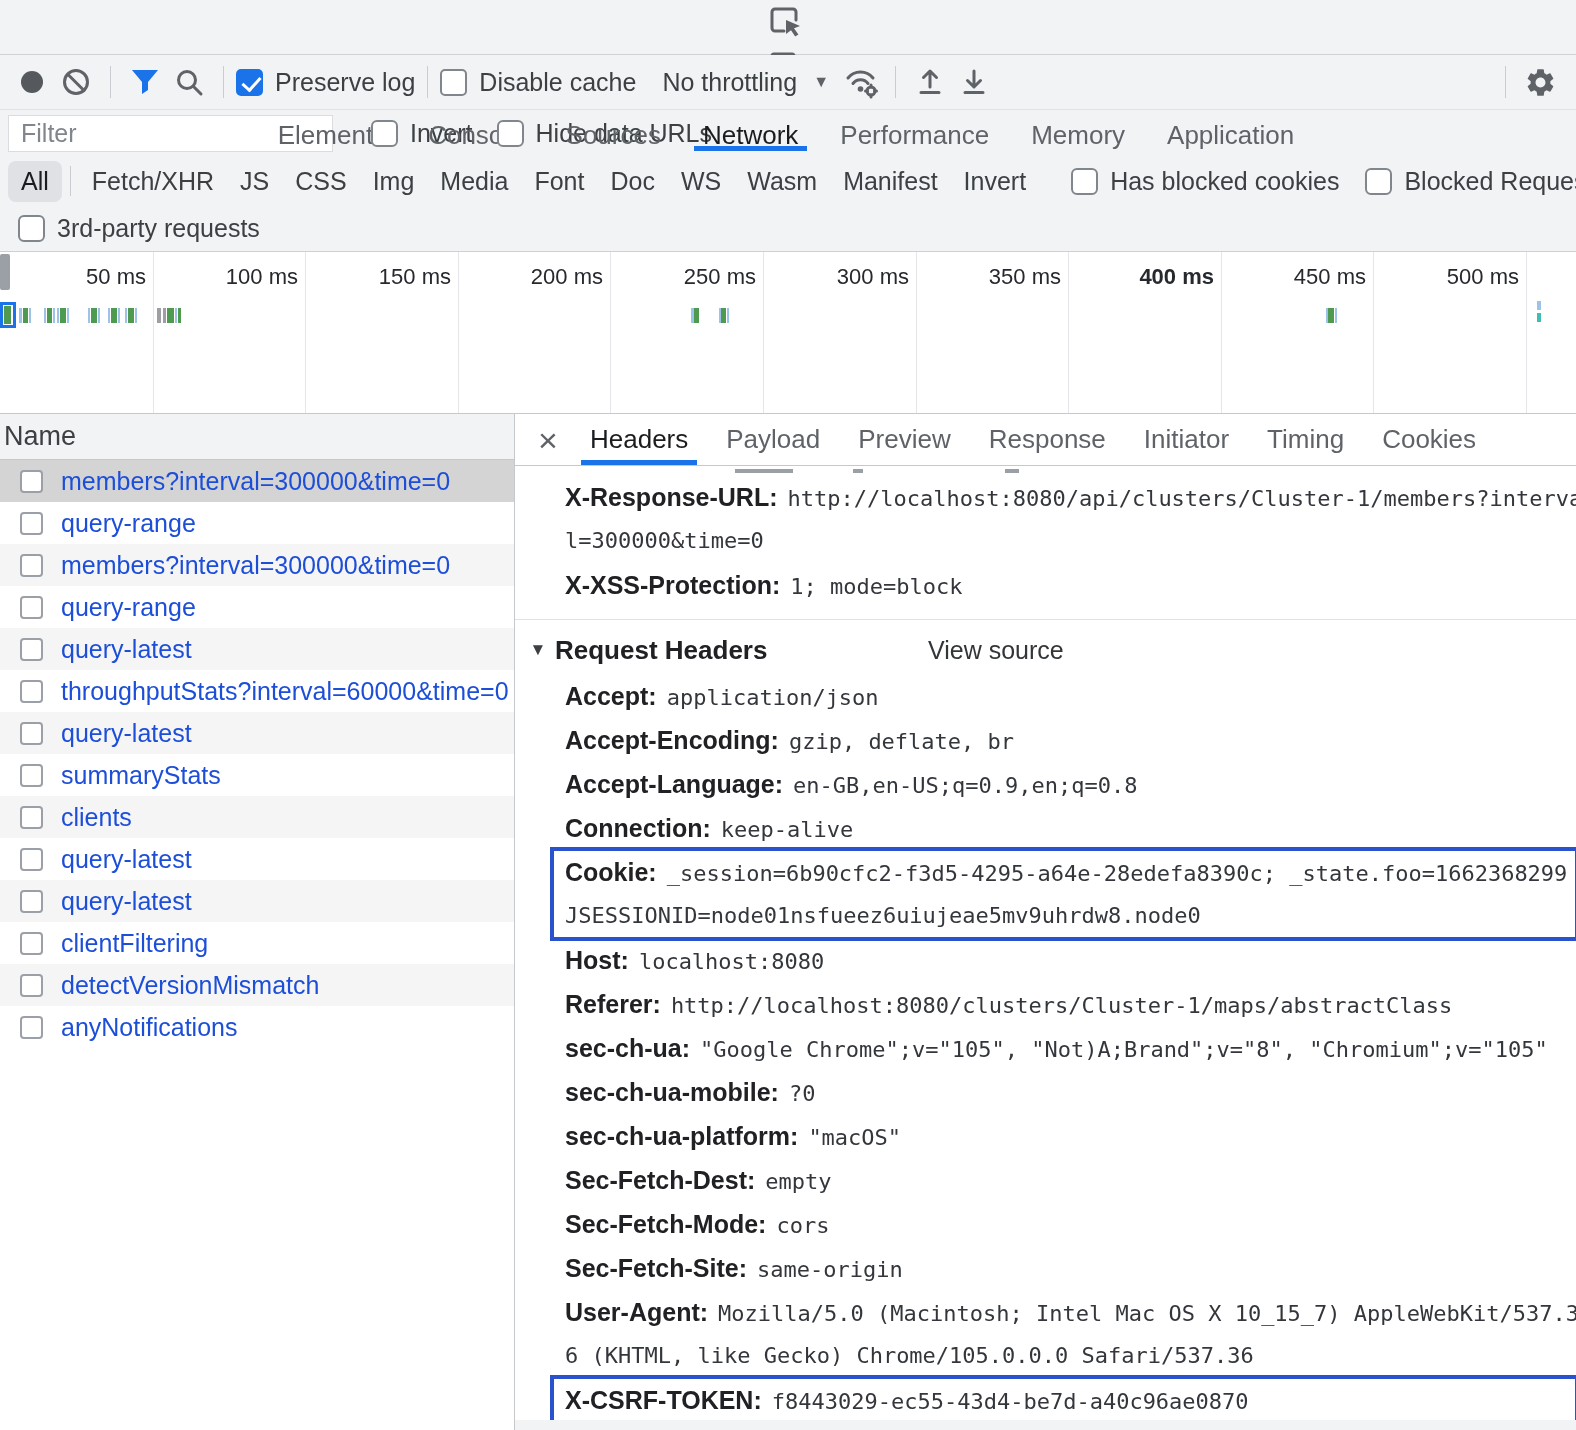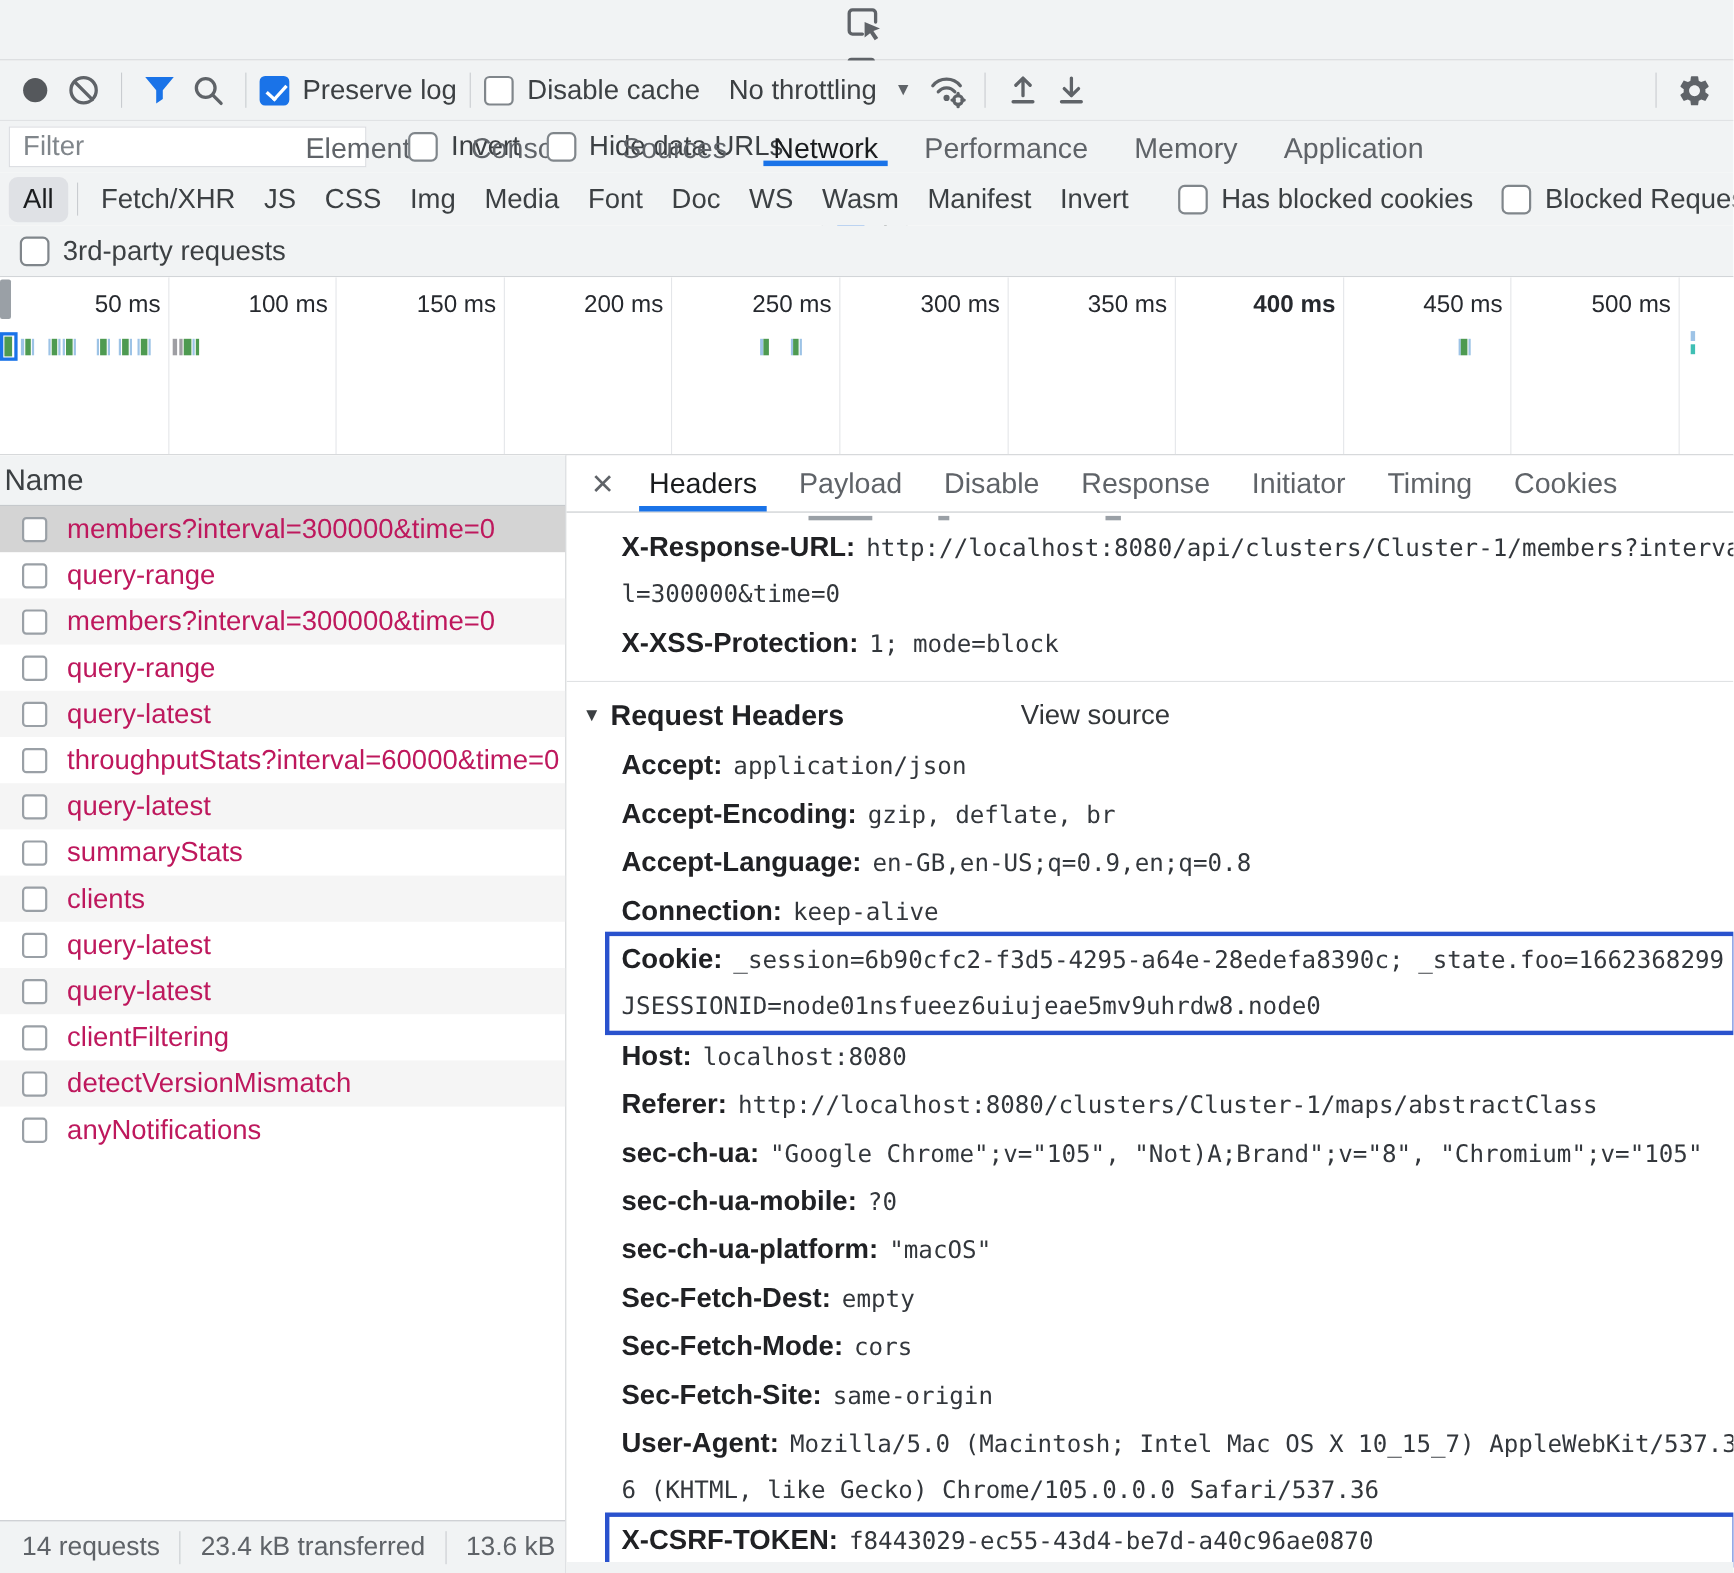--- a/index.html
+++ b/index.html
@@ -62,21 +62,21 @@
 
   
   .main { flex:1; display:flex; min-height:0; }
   .left { width:515px; flex:none; border-right:1px solid #c6c9cc; position:relative; background:#fff; overflow:hidden; }
   .namehdr { height:46px; background:var(--toolbar-bg); border-bottom:1px solid #c6c9cc; display:flex;
         align-items:center; padding-left:4px; font-size:27px; color:#3c4043; }
   .reqrow { height:42px; display:flex; align-items:center; padding-left:20px; gap:18px; }
   .reqrow.stripe { background:var(--stripe); }
   .reqrow.selected { background:var(--selrow); }
   .reqcb { width:23px; height:23px; border:2px solid #9aa0a6; border-radius:4px; background:#fff; flex:none; }
-  .reqlabel { font-size:25px; color:#be185d; white-space:nowrap; overflow:hidden; }
+  .reqlabel { font-size:25px; color:#1d4ed8; white-space:nowrap; overflow:hidden; }
 
   .statusbar { position:absolute; left:0; right:0; bottom:0; height:48px; background:var(--toolbar-bg);
         border-top:1px solid #c6c9cc; display:flex; align-items:center; padding-left:20px; font-size:24px; color:#5f6368; }
   .sdiv { width:1px; height:30px; background:#c9ccd0; margin:0 18px; flex:none; }
   .sitem { white-space:nowrap; }
 
   
   .right { flex:1; display:flex; flex-direction:column; min-width:0; background:#fff; position:relative; }
   .dtabs { height:52px; display:flex; align-items:center; border-bottom:1px solid #c6c9cc; padding-left:10px; flex:none; }
   .dclose { font-size:34px; color:#5f6368; width:46px; text-align:center; line-height:1; }
@@ -367,36 +367,29 @@
           </div>
           <div class="reqrow stripe">
             <span class="reqcb"></span>
             <span class="reqlabel">detectVersionMismatch</span>
           </div>
           <div class="reqrow">
             <span class="reqcb"></span>
             <span class="reqlabel">anyNotifications</span>
           </div>
         </div>
-      <div class="statusbar" id="status-bar">
-          <span class="sitem">14 requests</span>
-          <span class="sdiv"></span>
-          <span class="sitem">23.4 kB transferred</span>
-          <span class="sdiv"></span>
-          <span class="sitem">13.6 kB</span>
-        </div>
     </div>
 
     <div class="right">
       <div class="dtabs">
         <div class="dclose">×</div>
         <div class="row" id="detail-tabs" style="height:100%;">
             <div class="dtab active">Headers</div>
             <div class="dtab">Payload</div>
-            <div class="dtab">Disable</div>
+            <div class="dtab">Preview</div>
             <div class="dtab">Response</div>
             <div class="dtab">Initiator</div>
             <div class="dtab">Timing</div>
             <div class="dtab">Cookies</div>
           </div>
       </div>
       <div class="dcontent">
         <div class="sliver">
           <i style="left:182px;width:58px;"></i>
             <i style="left:300px;width:10px;"></i>

